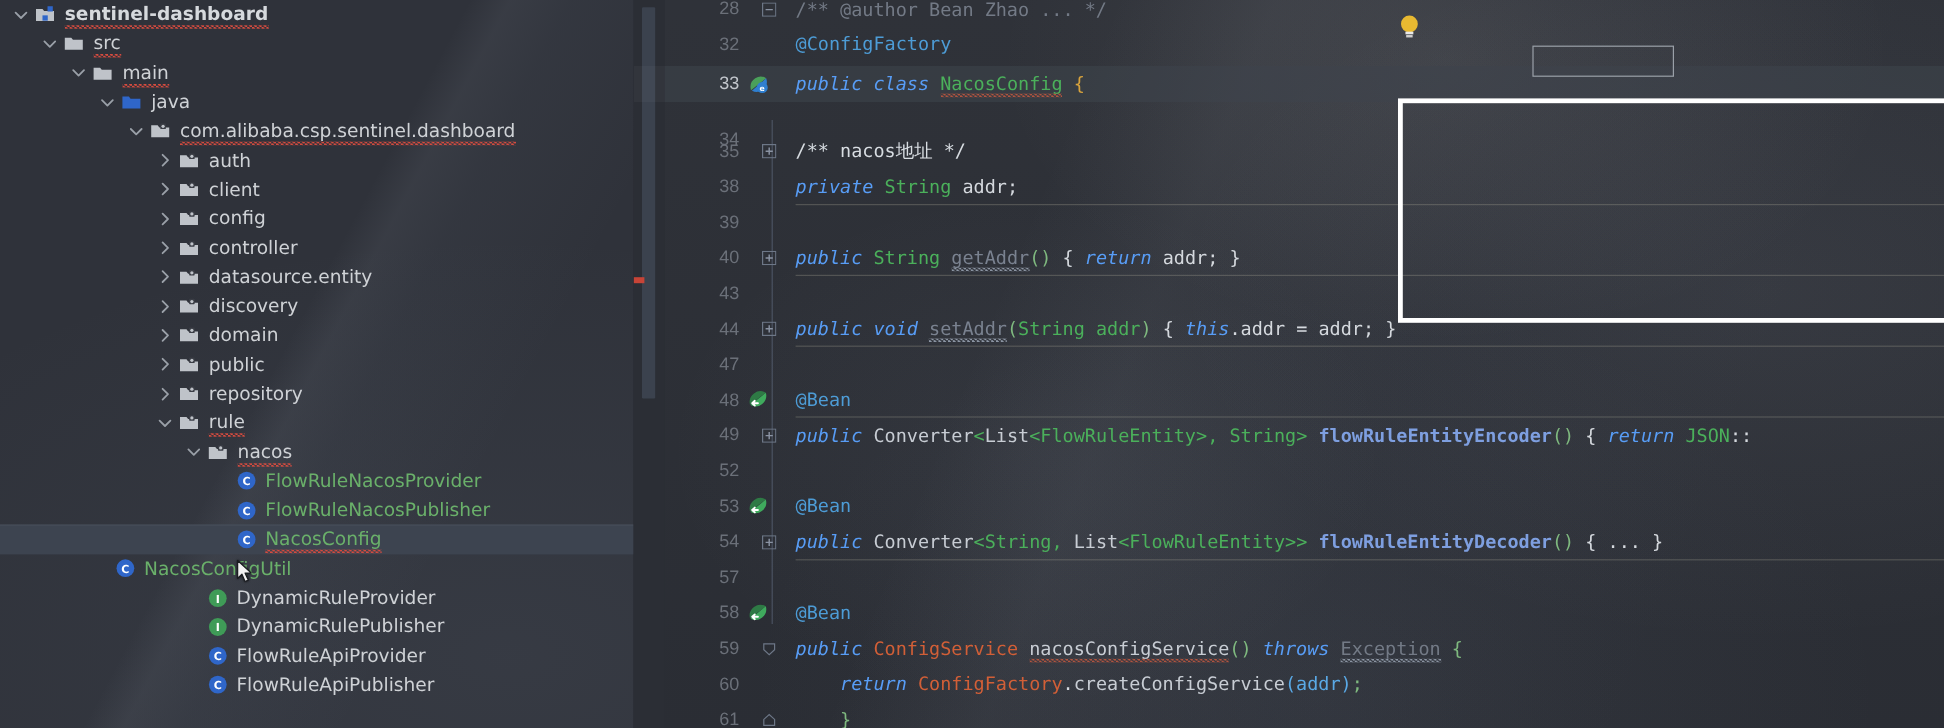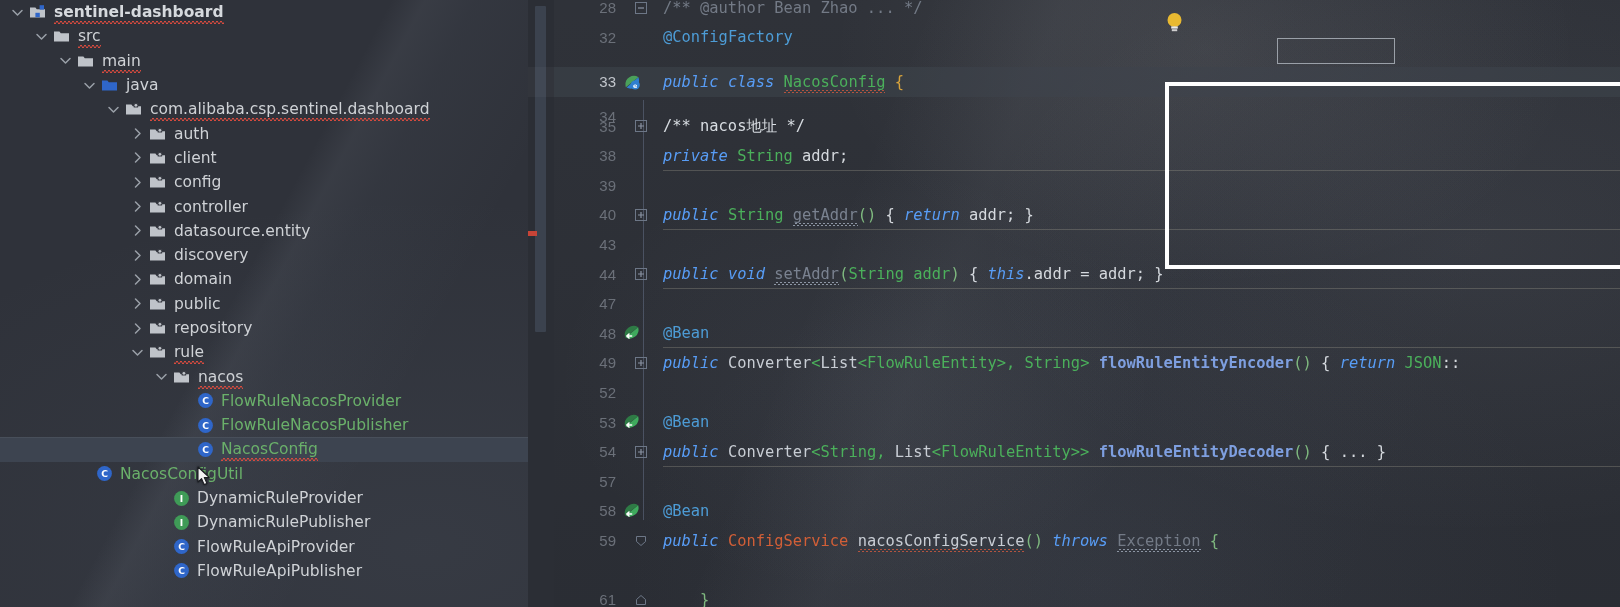--- a/index.html
+++ b/index.html
@@ -545,21 +545,21 @@
     <div id="fold-strip">
       <div class="vline"></div>
     </div>
 
     <div id="code">
         <div class="cline" style="top: -7px;"><span class="lnum">28</span><span class="fold"><svg width="12" height="12" viewBox="0 0 12 12">
               <rect x="0.5" y="0.5" width="11" height="11" fill="none" stroke="#6d7787"></rect>
               <path d="M3,6 L9,6" stroke="#8a93a3" stroke-width="1.2"></path>
             </svg></span><span class="ctext"><span class="dim">/** @author Bean Zhao ... */</span></span></div>
         <div class="cline" style="top: 22.6px;"><span class="lnum">32</span><span class="ctext"><span class="anno">@</span><span class="anno">ConfigFactory</span></span></div>
-        <div class="cline cur" style="top: 67px;"><span class="lnum active">33</span><span class="gico"><svg width="20" height="20" viewBox="0 0 20 20">
+        <div class="cline cur" style="top: 55px;"><span class="lnum active">33</span><span class="gico"><svg width="20" height="20" viewBox="0 0 20 20">
               <path d="M3.5,13.5 A8.5,8.5 0 0 1 16.5,5.2 L3.8,15.2 Z" fill="#4aa05a"></path>
               <path d="M16.5,5.2 A8.5,8.5 0 0 1 4.6,15.6 Z" fill="#2f7fd0"></path>
               <circle cx="13.2" cy="13.0" r="4.6" fill="#2f7fd0"></circle>
               <text x="13.2" y="16.1" text-anchor="middle" font-family="DejaVu Sans, sans-serif" font-size="6.4" font-weight="700" fill="#ffffff">e</text>
             </svg></span><span class="ctext"><span class="kw">public</span> <span class="kw">class</span> <span class="clsname rsquig">NacosConfig</span> <span class="brace1">{</span></span></div>
         <div class="cline" style="top: 81.8px; margin-top: 20px;"><span class="lnum">34</span><span class="ctext"></span></div>
         <div class="cline" style="top: 111.4px;"><span class="lnum">35</span><span class="fold"><svg width="12" height="12" viewBox="0 0 12 12">
               <rect x="0.5" y="0.5" width="11" height="11" fill="none" stroke="#6d7787"></rect>
               <path d="M3,6 L9,6 M6,3 L6,9" stroke="#8a93a3" stroke-width="1.2"></path>
             </svg></span><span class="ctext"><span class="cmt">/** nacos地址 */</span></span></div>
@@ -596,20 +596,21 @@
             </svg></span><span class="ctext"><span class="kw">public</span> <span class="meth2">Converter</span><span class="gp">&lt;</span><span class="type">String</span><span class="gp">,</span> <span class="meth2">List</span><span class="gp">&lt;</span><span class="type">FlowRuleEntity</span><span class="gp">&gt;&gt;</span> <span class="fnname">flowRuleEntityDecoder</span><span class="brace2">()</span> <span class="punct">{ ... }</span></span></div>
         <div class="cline" style="top: 466.6px;"><span class="lnum">57</span><span class="ctext"></span></div>
         <div class="cline" style="top: 496.2px;"><span class="lnum">58</span><span class="gico"><svg width="20" height="20" viewBox="0 0 20 20">
               <path d="M3.0,14.2 A9,9 0 0 1 16.2,4.2 Z" fill="#2e7a45"></path>
               <path d="M16.2,4.2 A9,9 0 0 1 3.4,14.6 Z" fill="#3faa5d"></path>
               <path d="M9.6,13.0 L5.4,13.0 M7.0,11.0 L4.8,13.0 L7.0,15.0" fill="none" stroke="#ffffff" stroke-width="1.6" stroke-linecap="round" stroke-linejoin="round"></path>
             </svg></span><span class="ctext"><span class="anno">@Bean</span></span></div>
         <div class="cline" style="top: 525.8px;"><span class="lnum">59</span><span class="fold"><svg width="12" height="12" viewBox="0 0 12 12">
               <path d="M1.5,1.5 L10.5,1.5 L10.5,6.5 L6,10.5 L1.5,6.5 Z" fill="none" stroke="#6d7787"></path>
             </svg></span><span class="ctext"><span class="kw">public</span> <span class="typeo">ConfigService</span> <span class="meth2 rsquig">nacosConfigService</span><span class="brace2">()</span> <span class="kw">throws</span> <span class="dim wsquig">Exception</span> <span class="brace2">{</span></span></div>
+        <div class="cline" style="top: 555.4px;"><span class="lnum">60</span><span class="ctext">    <span class="kw">return</span> <span class="typeo">ConfigFactory</span><span class="punct">.</span><span class="meth2">createConfigService</span><span class="lightblue">(addr)</span><span class="brace2">;</span></span></div>
         <div class="cline" style="top: 585px;"><span class="lnum">61</span><span class="fold"><svg width="12" height="12" viewBox="0 0 12 12">
               <path d="M1.5,10.5 L10.5,10.5 L10.5,5.5 L6,1.5 L1.5,5.5 Z" fill="none" stroke="#6d7787"></path>
             </svg></span><span class="ctext">    <span class="brace2">}</span></span></div>
       </div>
 
     <div id="ident-box"></div>
 
     <svg id="bulb" width="17" height="22" viewBox="0 0 17 22">
       <circle cx="8.5" cy="8" r="7" fill="#e8b931"></circle>
       <rect x="5.2" y="14.4" width="6.6" height="2.2" fill="#e9e9e9"></rect>

